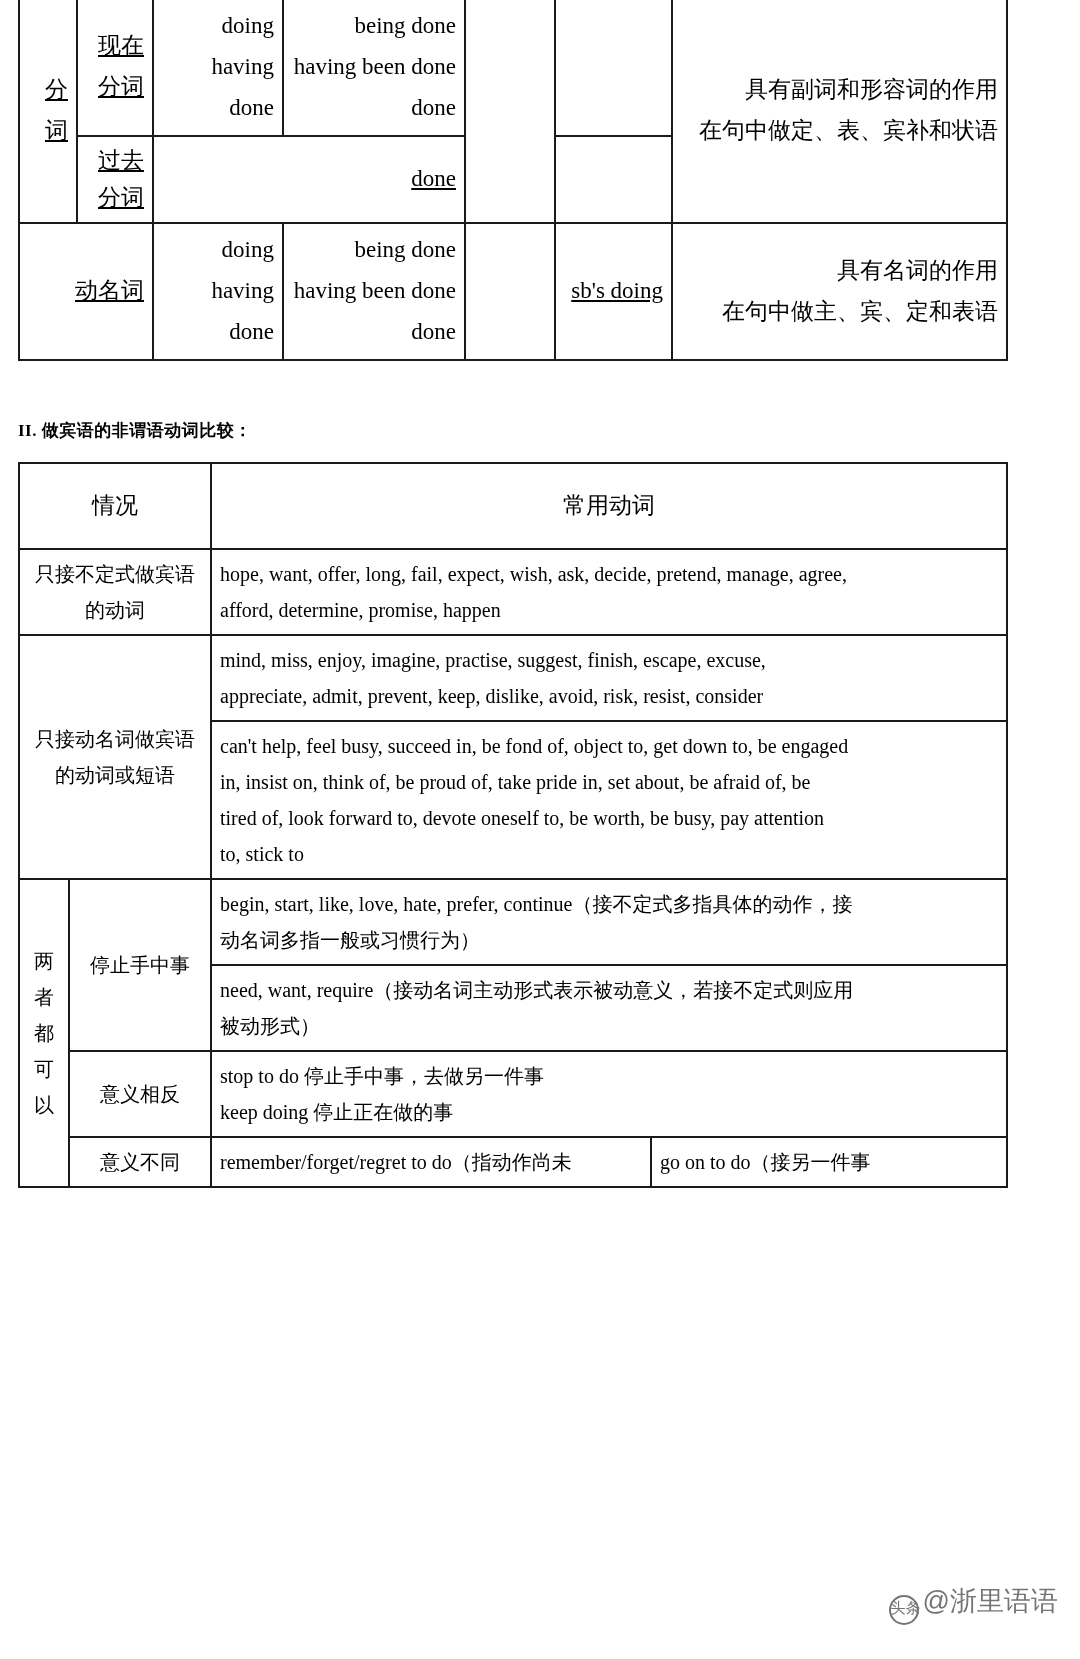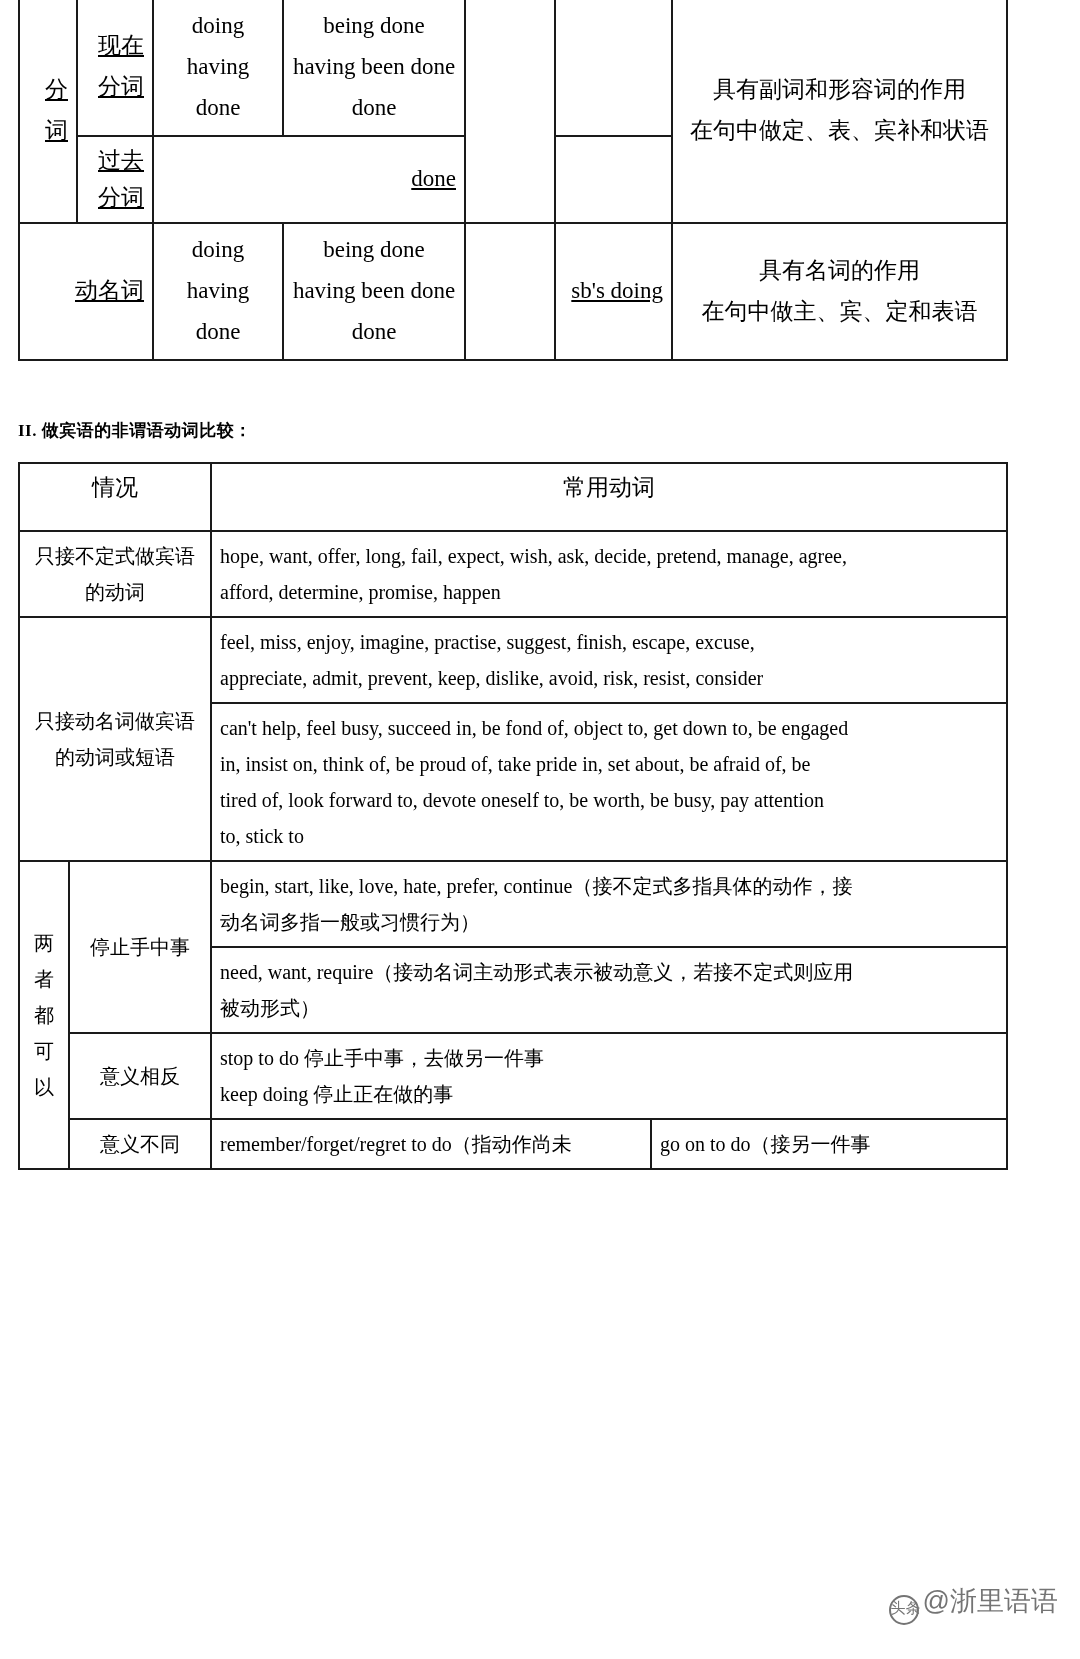--- a/index.html
+++ b/index.html
@@ -36,21 +36,21 @@
     border: 2px solid #1a1a1a;
     padding: 6px 8px;
     font-size: 23px;
     line-height: 1.72;
     font-weight: normal;
     vertical-align: middle;
     background: #fff;
     color: #000;
   }
   .ctr { text-align: right; text-decoration: underline; }
-  .lft { text-align: center; }
+  .lft { text-align: right; }
   .vmid { vertical-align: middle; }
 
   
   .vertical-text {
     text-align: center;
     letter-spacing: 0;
     line-height: 2.55;
     font-size: 23px;
   }
   .vertical-text span { display: block; }
@@ -74,21 +74,21 @@
   }
 
   
   #table-objects td {
     font-size: 20px;
     line-height: 1.8;
   }
   #table-objects .hdr {
     text-align: center;
     font-size: 23px;
-    padding-top: 4px;
+    padding-top: 22px;
     padding-bottom: 22px;
   }
   .situation-cell {
     text-align: center;
     font-size: 23px;
     line-height: 1.85;
   }
   .verbs-cell {
     text-align: left;
     padding-left: 10px;
@@ -196,21 +196,21 @@
         <td colspan="2" class="situation-cell vmid">只接不定式做宾语的动词</td>
         <td colspan="2" class="verbs-cell vmid">
           <span class="ln">hope, want, offer, long, fail, expect, wish, ask, decide, pretend, manage, agree,</span>
           <span class="ln">afford, determine, promise, happen</span>
         </td>
       </tr>
 
       <tr>
         <td colspan="2" rowspan="2" class="situation-cell vmid">只接动名词做宾语的动词或短语</td>
         <td colspan="2" class="verbs-cell vmid">
-          <span class="ln">feel, miss, enjoy, imagine, practise, suggest, finish, escape, excuse,</span>
+          <span class="ln">mind, miss, enjoy, imagine, practise, suggest, finish, escape, excuse,</span>
           <span class="ln">appreciate, admit, prevent, keep, dislike, avoid, risk, resist, consider</span>
         </td>
       </tr>
 
       <tr>
         <td colspan="2" class="verbs-cell vmid">
           <span class="ln">can't help, feel busy, succeed in, be fond of, object to, get down to, be engaged</span>
           <span class="ln">in, insist on, think of, be proud of, take pride in, set about, be afraid of, be</span>
           <span class="ln">tired of, look forward to, devote oneself to, be worth, be busy, pay attention</span>
           <span class="ln">to, stick to</span>

